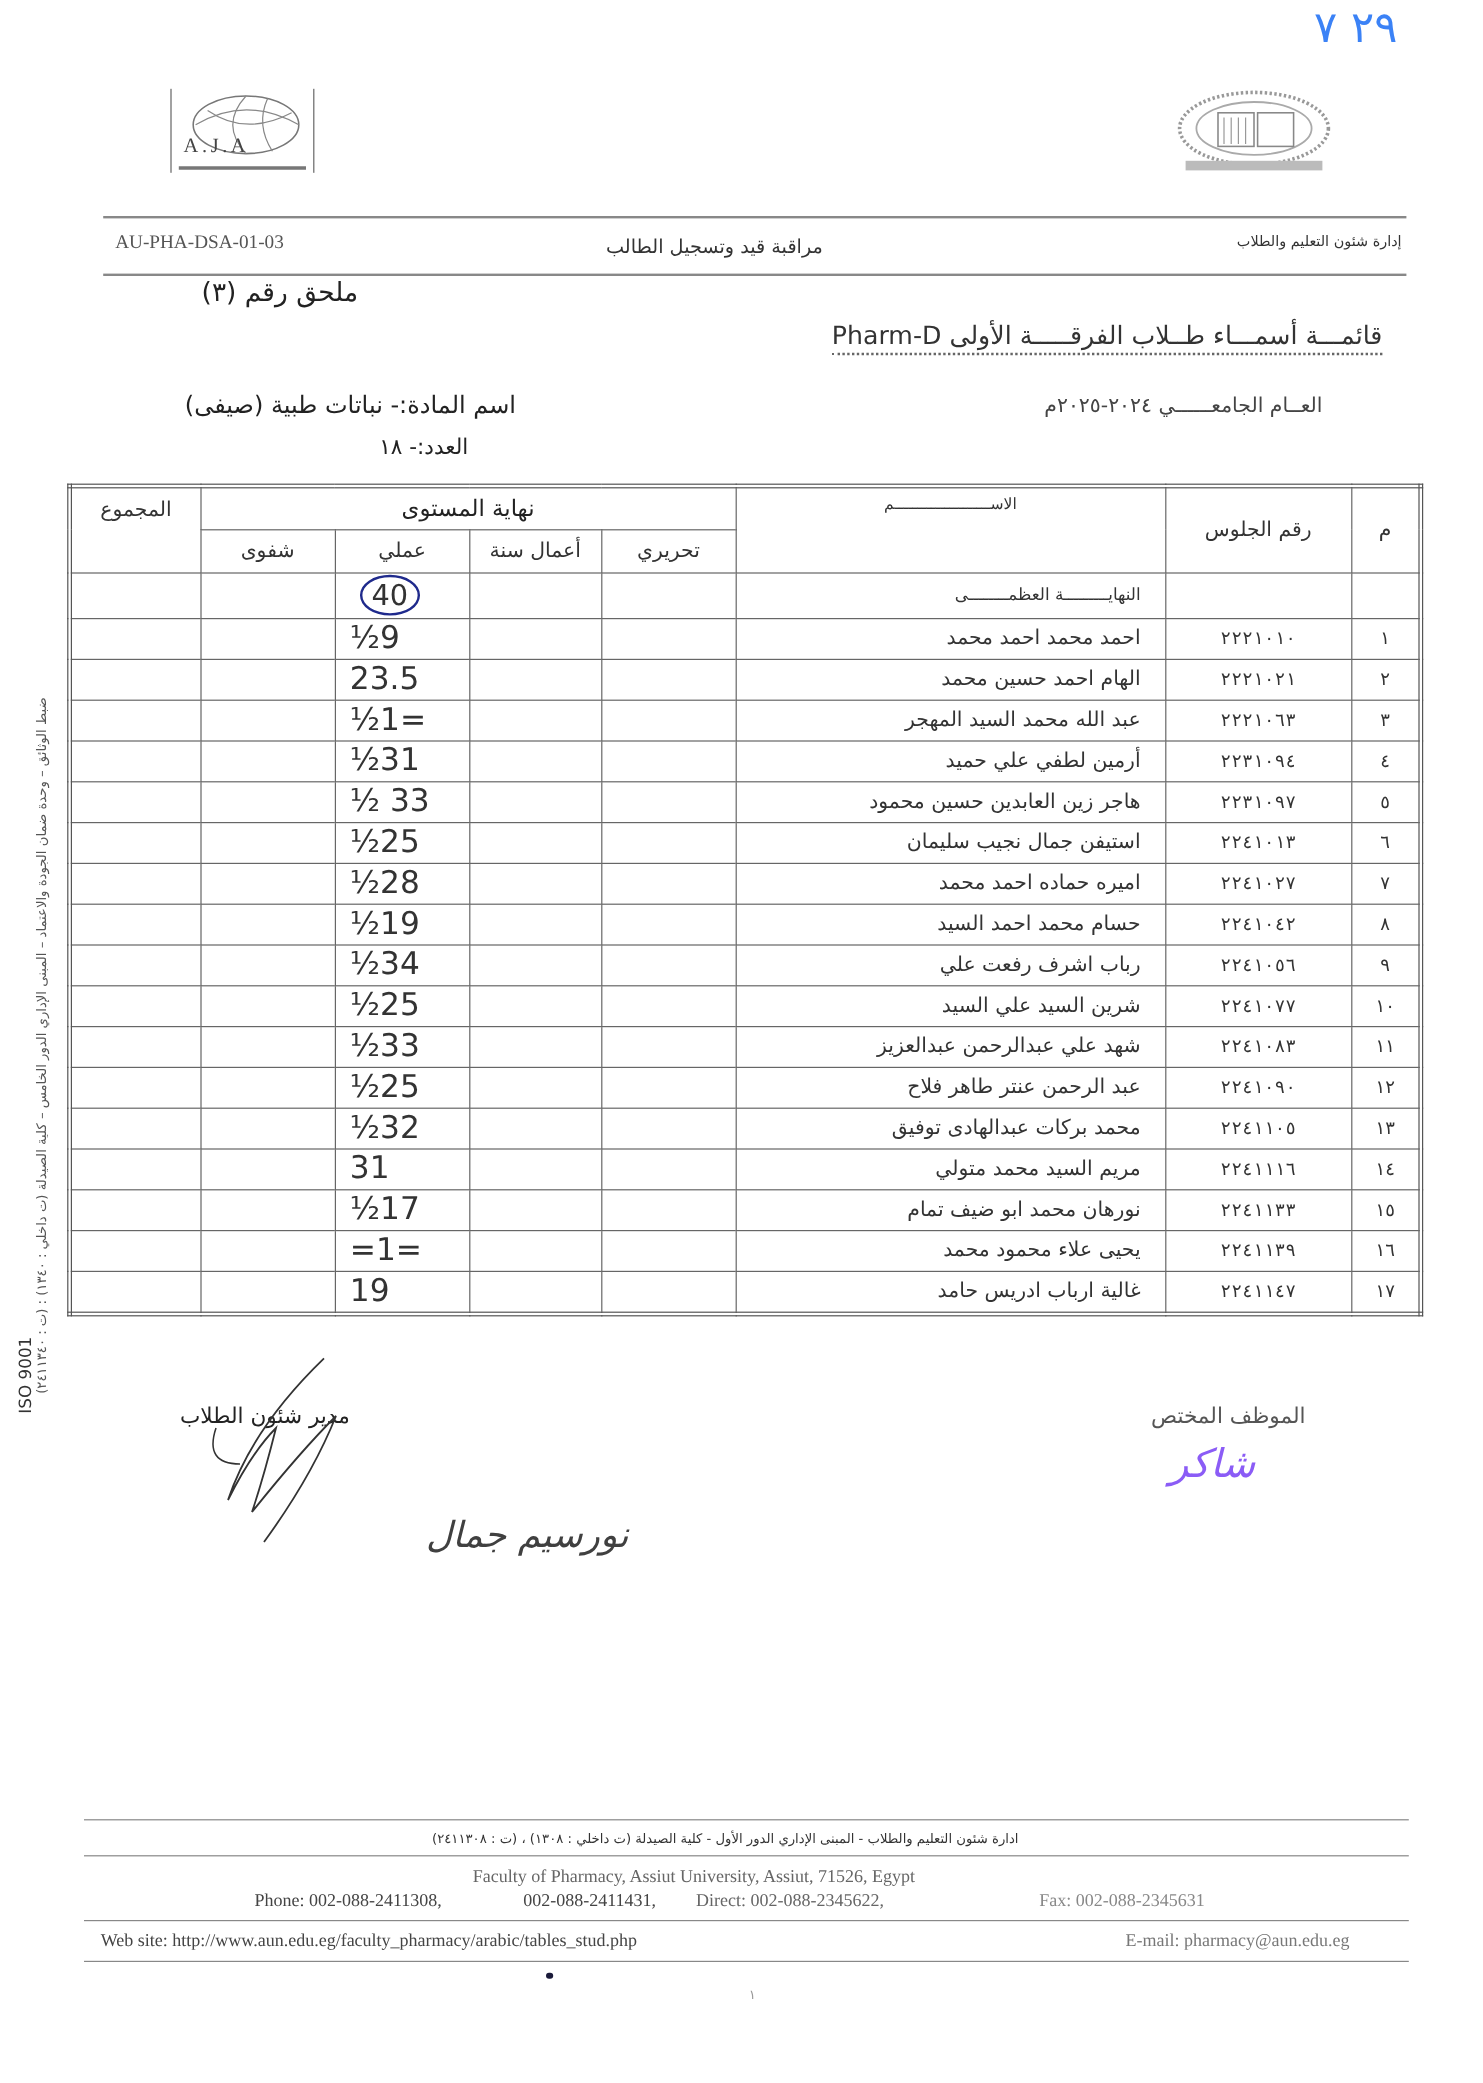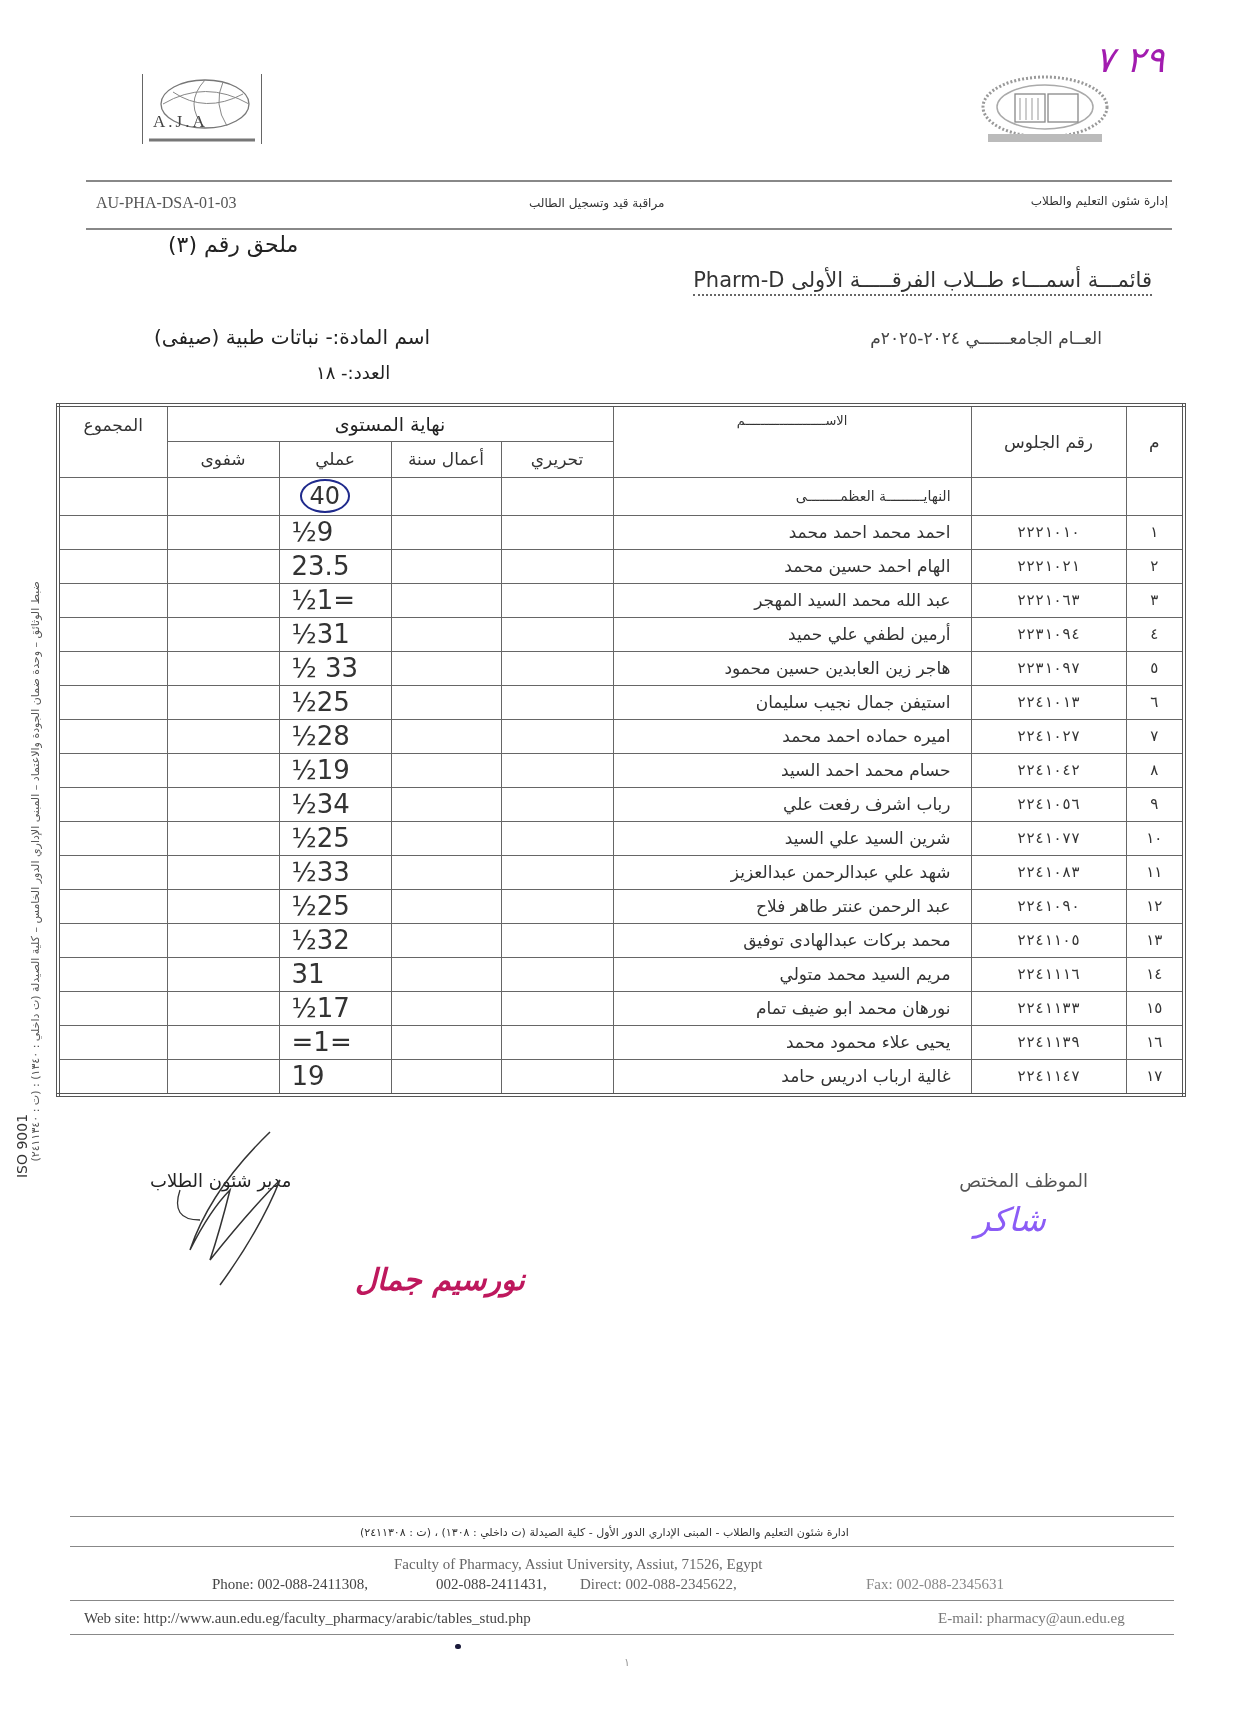--- a/index.html
+++ b/index.html
@@ -2,21 +2,21 @@
 <html><head>
 <meta charset="utf-8">
 <style>
   html, body { margin: 0; padding: 0; background: #ffffff; }
   body {
     width: 1236px; height: 1736px; position: relative; overflow: hidden;
     font-family: "DejaVu Sans", sans-serif; color: #333;
   }
   .abs { position: absolute; }
   .rtl { direction: rtl; }
-  .hw { color: #be185d; font-family: "DejaVu Sans", sans-serif; font-weight: bold; }
+  .hw { color: #404040; font-family: "DejaVu Sans", sans-serif; }
   .hw-black { color: #222; font-family: "DejaVu Serif", serif; }
   .hline { position: absolute; height: 0; border-top: 2px solid #888; }
   .serif { font-family: "Liberation Serif", serif; }
 
   
   .logo-box { border-left: 1.5px solid #666; border-right: 1.5px solid #666; }
   .aja-text { font-family: "Liberation Serif", serif; font-size: 17px; letter-spacing: 3px; color: #444; }
 
   
   table.grades {
@@ -37,21 +37,21 @@
   .circled {
     display: inline-block; border: 2px solid #1f2a8c; border-radius: 50%;
     padding: 0 8px; font-size: 24px; line-height: 30px; margin-left: 8px;
   }
   .muted { color: #888; }
   .dash-underline { border-bottom: 2px dotted #666; }
 </style>
 </head>
 <body>
 
-<div class="abs hw-black" style="left:1095px; top:2px; font-size:36px; font-style:italic; color:#a21caf;margin-top:37px;">٢٩ ٧</div>
+<div class="abs hw-black" style="left:1095px; top:2px; font-size:36px; color:#3b82f6;">٢٩ ٧</div>
 
 <div class="abs logo-box" style="left:142px; top:74px; width:118px; height:70px;">
   <svg width="118" height="70" viewBox="0 0 118 70">
     <ellipse cx="62" cy="30" rx="44" ry="24" fill="none" stroke="#777" stroke-width="1.3"></ellipse>
     <path d="M20 30 Q62 5 106 30" fill="none" stroke="#888" stroke-width="1"></path>
     <path d="M30 18 Q62 40 100 20" fill="none" stroke="#888" stroke-width="1"></path>
     <path d="M62 6 Q40 30 62 54" fill="none" stroke="#888" stroke-width="1"></path>
     <path d="M80 8 Q70 30 84 52" fill="none" stroke="#888" stroke-width="1"></path>
     <line x1="6" y1="66" x2="112" y2="66" stroke="#777" stroke-width="3"></line>
   </svg>
@@ -67,21 +67,21 @@
     <line x1="50" y1="26" x2="50" y2="48" stroke="#999"></line>
       <line x1="56" y1="26" x2="56" y2="48" stroke="#999"></line>
     <line x1="62" y1="26" x2="62" y2="48" stroke="#999"></line>
       <line x1="68" y1="26" x2="68" y2="48" stroke="#999"></line>
     <rect x="18" y="62" width="114" height="8" fill="#bbb"></rect>
   </svg>
 </div>
 
 <div class="hline" style="left:86px; top:180px; width:1086px;"></div>
 <div class="abs serif" style="left:96px; top:194px; font-size:16px; color:#555;">AU-PHA-DSA-01-03</div>
-<div class="abs rtl" style="left:505px; top:196px; font-size:12px; color:#333;margin-left:24px;">مراقبة قيد وتسجيل الطالب</div>
+<div class="abs rtl" style="left:505px; top:196px; font-size:16px; color:#333;">مراقبة قيد وتسجيل الطالب</div>
 <div class="abs rtl" style="right:68px; top:194px; font-size:12px; color:#333;">إدارة شئون التعليم والطلاب</div>
 <div class="hline" style="left:86px; top:228px; width:1086px;"></div>
 
 <div class="abs rtl" style="left:128px; top:232px; font-size:22px; color:#222;margin-left:40px;">ملحق رقم (٣)</div>
 
 <div class="abs rtl dash-underline" style="right:84px; top:268px; font-size:21px; color:#333; padding-bottom:2px;">قائمـــة أسمـــاء طــلاب الفرقـــــة الأولى Pharm-D</div>
 
 <div class="abs rtl" style="right:134px; top:328px; font-size:17px; color:#444;">العــام الجامعــــــي ٢٠٢٤-٢٠٢٥م</div>
 <div class="abs rtl" style="left:154px; top:325px; font-size:20px; color:#222;">اسم المادة:- نباتات طبية (صيفى)</div>
 <div class="abs rtl" style="left:316px; top:362px; font-size:18px; color:#222;">العدد:- ١٨</div>

